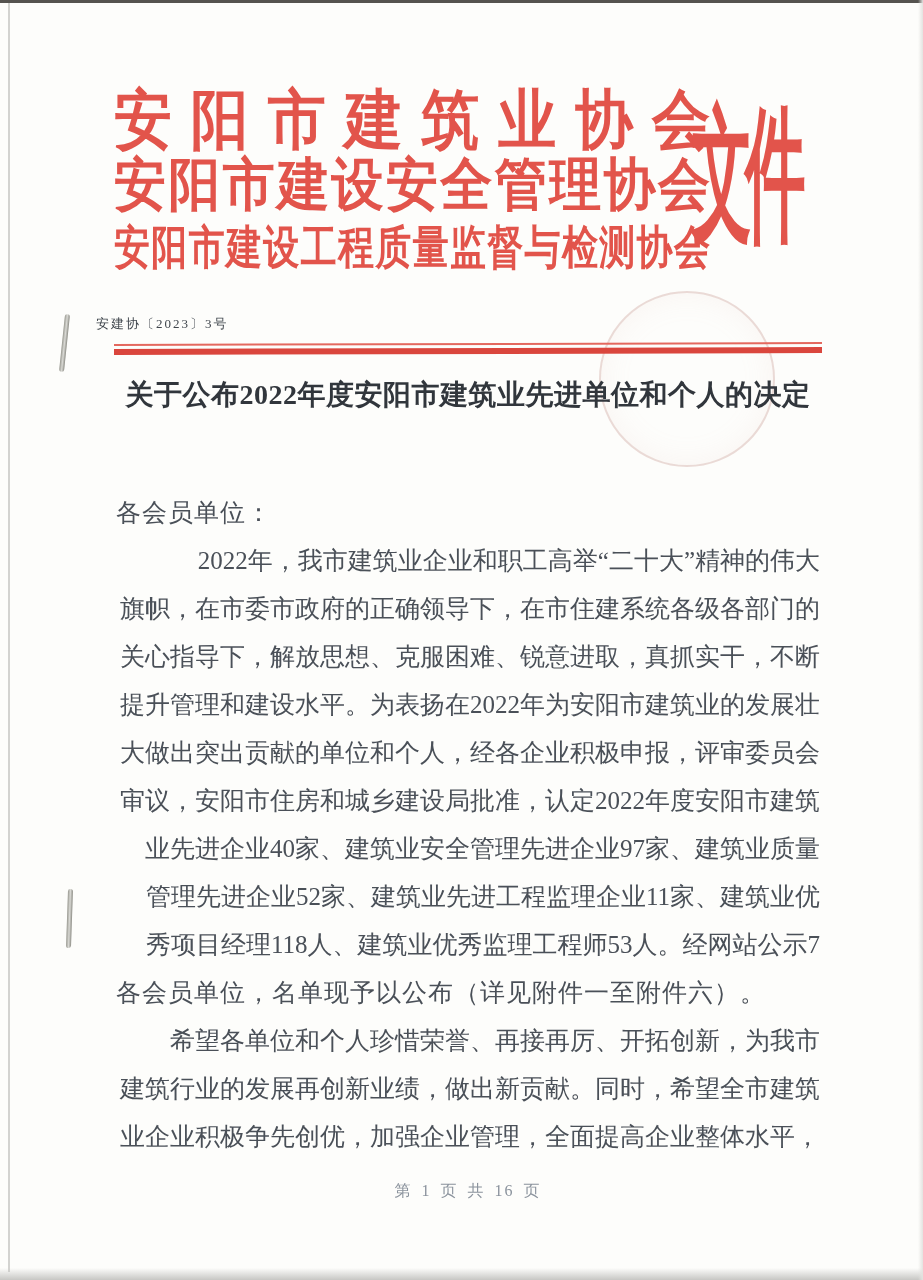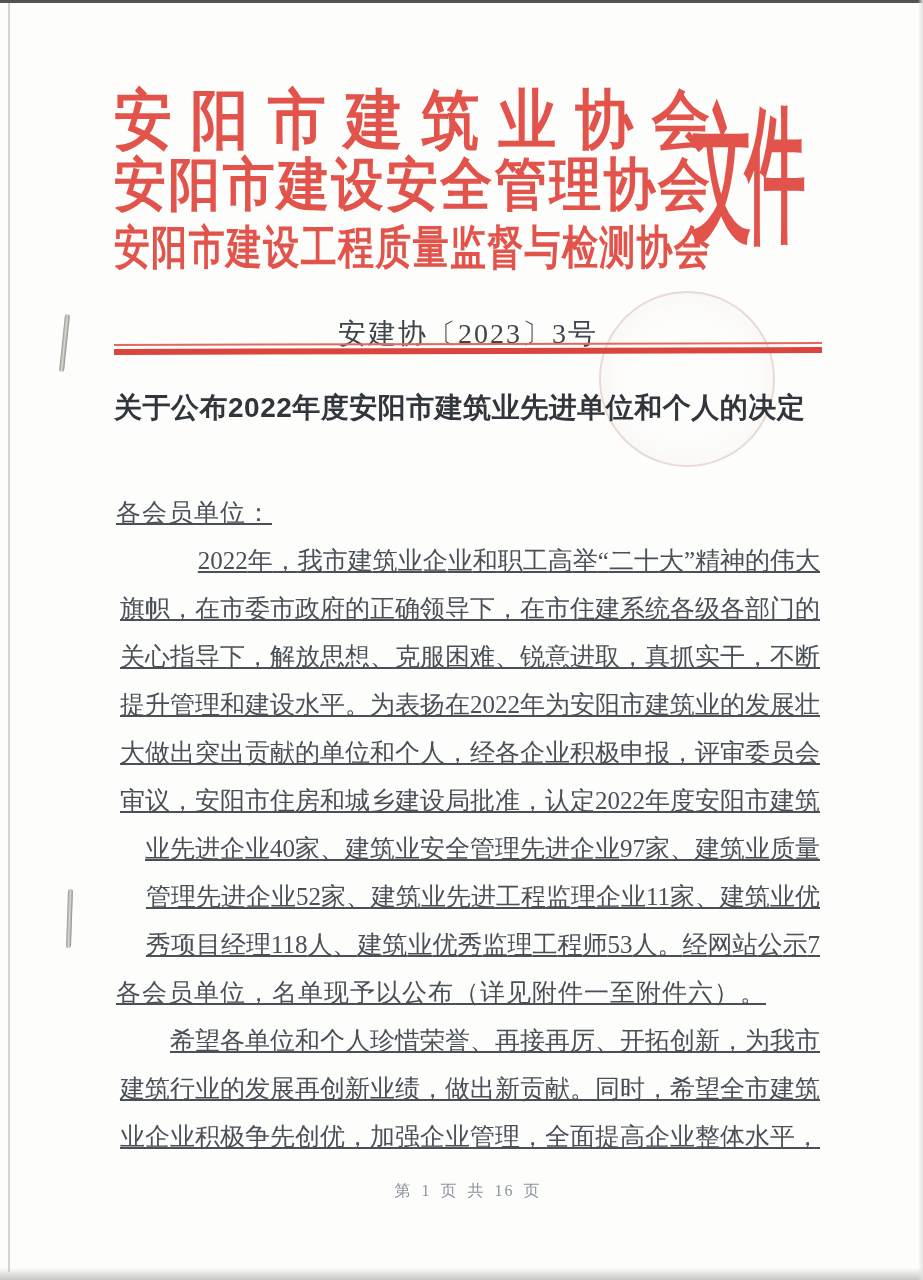--- a/index.html
+++ b/index.html
@@ -35,36 +35,36 @@
               font-weight:bold; line-height:1; white-space:nowrap;
               transform-origin:center top; }
   .org-line-1 { top:88px;  font-size:58px; transform:scaleY(1.12); }
   .org-line-2 { top:157px; font-size:52px; transform:scaleY(1.10); }
   .org-line-3 { top:225px; font-size:36px; transform:scaleY(1.28); }
 
   .doc-type { position:absolute; left:692px; top:102px; font-size:140px; line-height:1;
               font-weight:bold; color:var(--header_red,#e2544b); letter-spacing:-16px;
               transform:scale(0.43,1.05); transform-origin:left top; white-space:nowrap; }
 
-  .doc-number { position:absolute; left:114px; top:315px; width:708px; text-align:center;
-                font-size:28px; letter-spacing:2px; color:#3e444b; }
+  .doc-number { position:absolute; left:96px; top:315px; width:708px; text-align:left;
+                font-size:13px; letter-spacing:2px; color:#3e444b; }
 
   .rule-thin  { position:absolute; left:114px; top:343px; width:708px; height:2px;
                 background:#e4685e; transform:rotate(-0.15deg); }
   .rule-thick { position:absolute; left:114px; top:348px; width:708px; height:6px;
                 background:var(--rule_red,#da463d); transform:rotate(-0.15deg); }
 
-  .doc-title { position:absolute; left:114px; top:389px; width:708px; 
-               font-family:Liberation Sans, sans-serif;
+  .doc-title { position:absolute; left:114px; top:376px; width:708px; text-align:center;
+               font-family:Liberation Serif, serif;
                font-size:28px; font-weight:700; letter-spacing:0.5px;
                color:var(--title_ink,#31363c); }
 
   
   .body-block { position:absolute; left:116px; top:498px; width:704px;
-                color:var(--body_ink,#4a5058);text-decoration:underline; }
+                color:var(--body_ink,#4a5058); }
   .body-line  { height:48px; font-size:25px; line-height:30px; white-space:nowrap; }
   .jl  { display:flex; justify-content:flex-end; }
   .fl  { display:block; letter-spacing:1px; }
   .ind { padding-left:33px; }
 
   .page-footer { position:absolute; left:114px; top:1181px; width:708px; text-align:center;
                  font-size:16px; letter-spacing:2px; word-spacing:3px;
                  color:var(--footer_ink,#8b939d); }
 
   .token { display:inline-block; }

